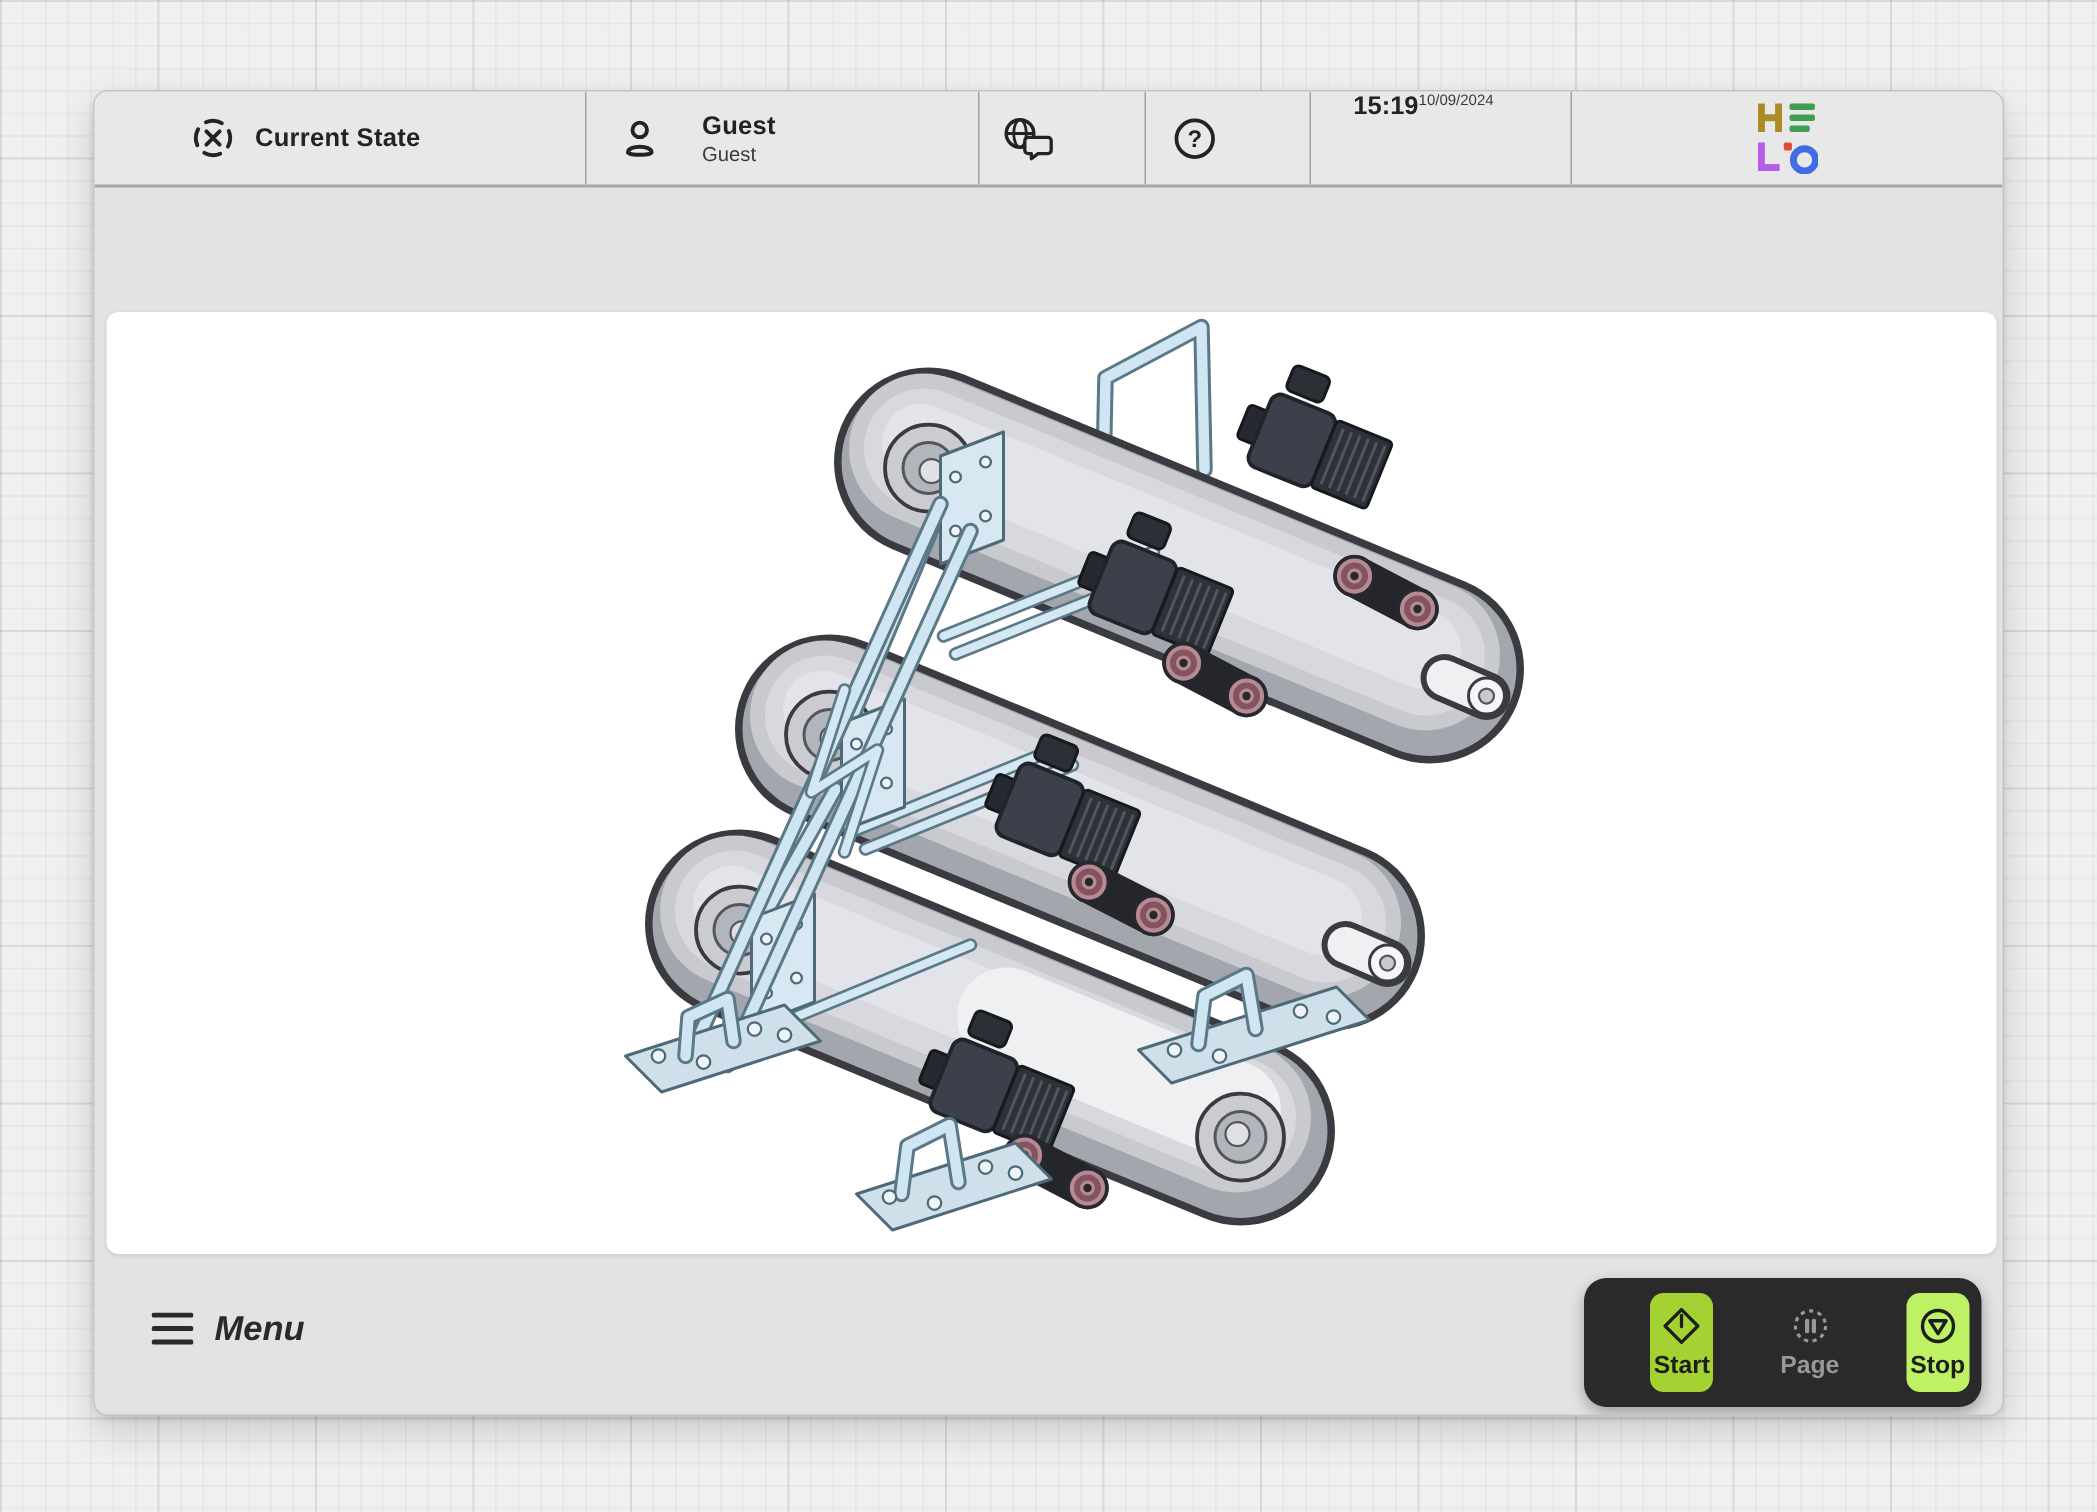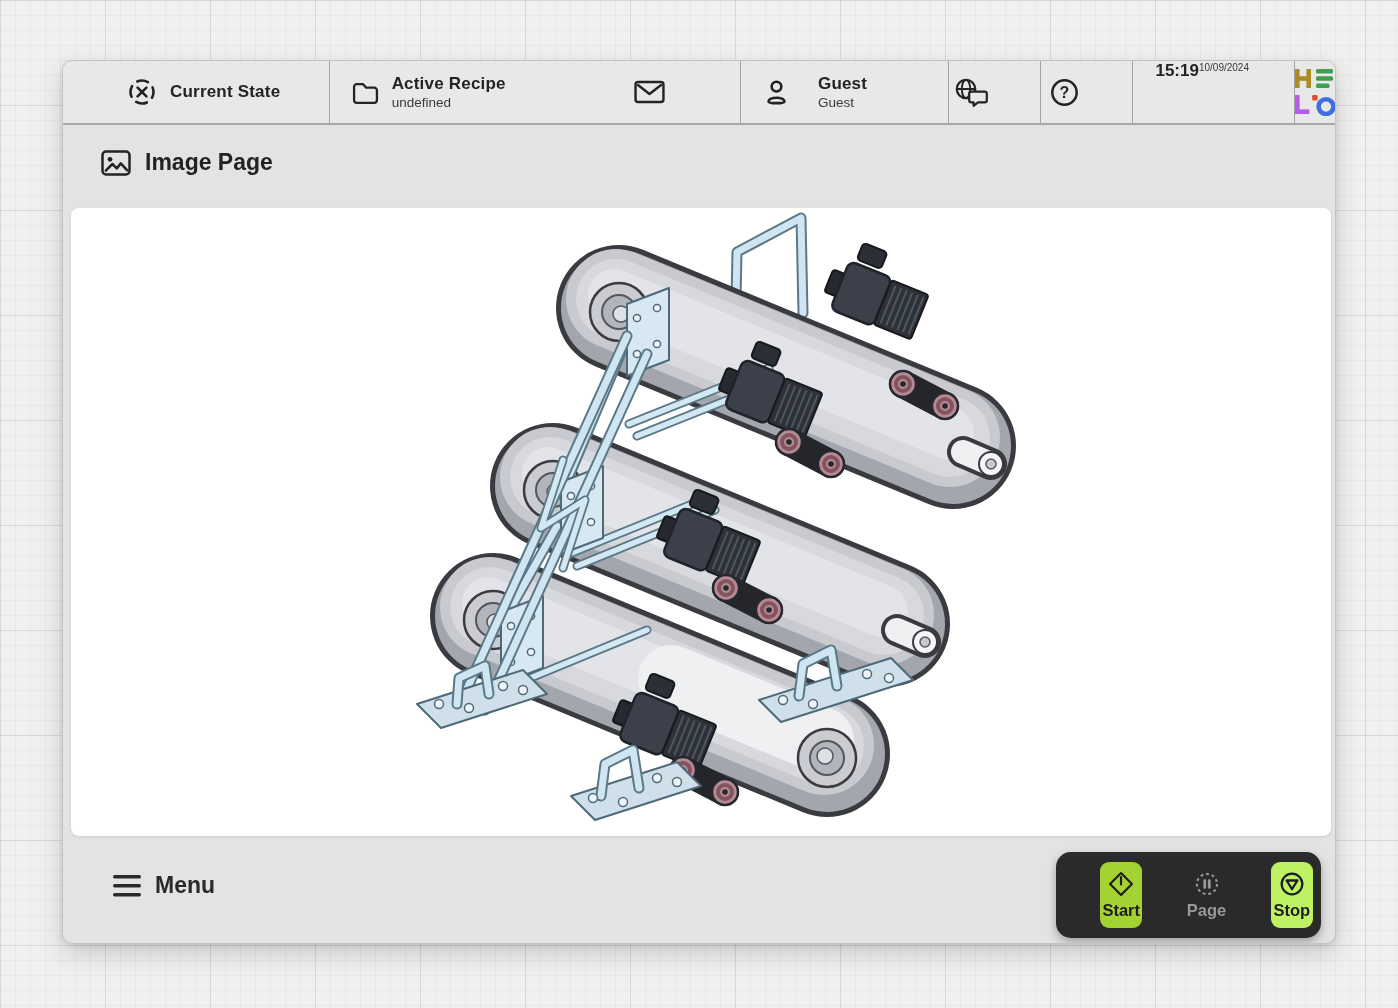--- a/index.html
+++ b/index.html
@@ -43,21 +43,21 @@
   .pagehead{display:flex;align-items:center;gap:14px;padding:24px 0 18px 38px;}
   .page-title{font-size:23px;font-weight:bold;color:#232323;}
   
   .canvas{
     position:absolute;left:8px;top:147px;width:1260px;height:628px;
     background:#ffffff;border-radius:8px;box-shadow:0 1px 3px rgba(0,0,0,0.10);
   }
   .canvas svg{display:block;border-radius:8px;}
   
   .bottombar{position:absolute;left:0;top:775px;width:100%;height:109px;}
-  .menu{position:absolute;left:50px;top:36px;display:flex;align-items:center;gap:14px;cursor:pointer;}
+  .menu{position:absolute;left:38px;top:36px;display:flex;align-items:center;gap:14px;cursor:pointer;font-style:italic;}
   .menu-label{font-size:23px;font-weight:bold;color:#2a2a2a;}
   .cluster{
     position:absolute;right:14px;bottom:7px;width:265px;height:86px;
     background:#2a2a2a;border-radius:15px;box-shadow:0 4px 10px rgba(0,0,0,0.30);
     display:flex;align-items:center;padding:0 8px;box-sizing:border-box;gap:0;
   }
   .ctl-btn{
     width:75px;height:66px;border-radius:9px;border:none;display:flex;flex-direction:column;
     align-items:center;justify-content:center;gap:3px;cursor:pointer;padding:0;
     font-family:"Liberation Sans",sans-serif;
@@ -91,36 +91,20 @@
   <div class="topbar">
 
     <div class="tb-sec sec-state">
       <svg width="32" height="32" viewBox="0 0 32 32">
         <circle cx="16" cy="16" r="11.5" fill="none" stroke="#232323" stroke-width="2.6" stroke-dasharray="11 7" stroke-dashoffset="5" stroke-linecap="round"></circle>
         <path d="M11.6 11.6 L20.4 20.4 M20.4 11.6 L11.6 20.4" stroke="#232323" stroke-width="2.6" stroke-linecap="round"></path>
       </svg>
       <span class="tb-label">Current State</span>
     </div>
 
-    <div class="tb-sec sec-recipe">
-      <svg width="27" height="23" viewBox="0 0 26 22">
-        <path d="M2 5.5 a2.5 2.5 0 0 1 2.5 -2.5 h6.2 l3 3.4 h7.8 a2.5 2.5 0 0 1 2.5 2.5 v9.6 a2.5 2.5 0 0 1 -2.5 2.5 h-17 a2.5 2.5 0 0 1 -2.5 -2.5 z" fill="none" stroke="#232323" stroke-width="2.2" stroke-linejoin="round"></path>
-      </svg>
-      <div class="tb-stack">
-        <span class="tb-label">Active Recipe</span>
-        <span class="tb-sub">undefined</span>
-      </div>
-      <div class="spacer"></div>
-      <div class="envelope-wrap">
-        <svg width="31" height="24" viewBox="0 0 32 24">
-          <rect x="1.6" y="1.6" width="28.8" height="20.8" rx="2.6" fill="none" stroke="#232323" stroke-width="2.5"></rect>
-          <path d="M3.4 4.2 L16 14 L28.6 4.2" fill="none" stroke="#232323" stroke-width="2.5" stroke-linejoin="round"></path>
-        </svg>
-      </div>
-    </div>
 
     <div class="tb-sec sec-user">
       <svg width="27" height="28" viewBox="0 0 24 24">
         <circle cx="12" cy="7.2" r="4.3" fill="none" stroke="#232323" stroke-width="2.3"></circle>
         <path d="M5 20.6 c0 -4.6 14 -4.6 14 0 c0 1.8 -14 1.8 -14 0 z" fill="none" stroke="#232323" stroke-width="2.3" stroke-linejoin="round"></path>
       </svg>
       <div class="tb-stack">
         <span class="tb-label">Guest</span>
         <span class="tb-sub">Guest</span>
       </div>
@@ -162,28 +146,20 @@
         <g>
           <rect x="0" y="27" width="4.6" height="19" fill="#b55bee"></rect>
           <rect x="3.4" y="41.4" width="11" height="4.6" fill="#b55bee"></rect>
         </g>
         <rect x="17.2" y="27" width="5.4" height="5.4" rx="1.2" fill="#df4b38"></rect>
         <circle cx="31" cy="38.6" r="7.4" fill="none" stroke="#3f6ee4" stroke-width="4.6"></circle>
       </svg>
     </div>
   </div>
 
-  <div class="pagehead">
-    <svg width="30" height="26" viewBox="0 0 30 26">
-      <rect x="1.5" y="1.5" width="27" height="23" rx="3.5" fill="none" stroke="#232323" stroke-width="2.5"></rect>
-      <circle cx="9" cy="9.3" r="2.4" fill="#232323"></circle>
-      <path d="M4.8 20.6 l6.6 -6.6 4.4 4.4 4 -5 6.4 7" fill="none" stroke="#232323" stroke-width="2.5" stroke-linejoin="round" stroke-linecap="round"></path>
-    </svg>
-    <span class="page-title">Image Page</span>
-  </div>
 
   <div class="canvas">
     <svg width="1260" height="628" viewBox="0 0 1260 628">
       <defs>
         <g id="conveyor">
           <line class="cv-o" x1="0" y1="0" x2="334" y2="138"></line>
           <line class="cv-f" x1="0" y1="0" x2="334" y2="138"></line>
           <line class="cv-t" x1="-3" y1="-9" x2="331" y2="129"></line>
           <line class="cv-b" x1="-3" y1="-9" x2="331" y2="129"></line>
           <line class="cv-s" x1="-5" y1="-13" x2="329" y2="125"></line>

